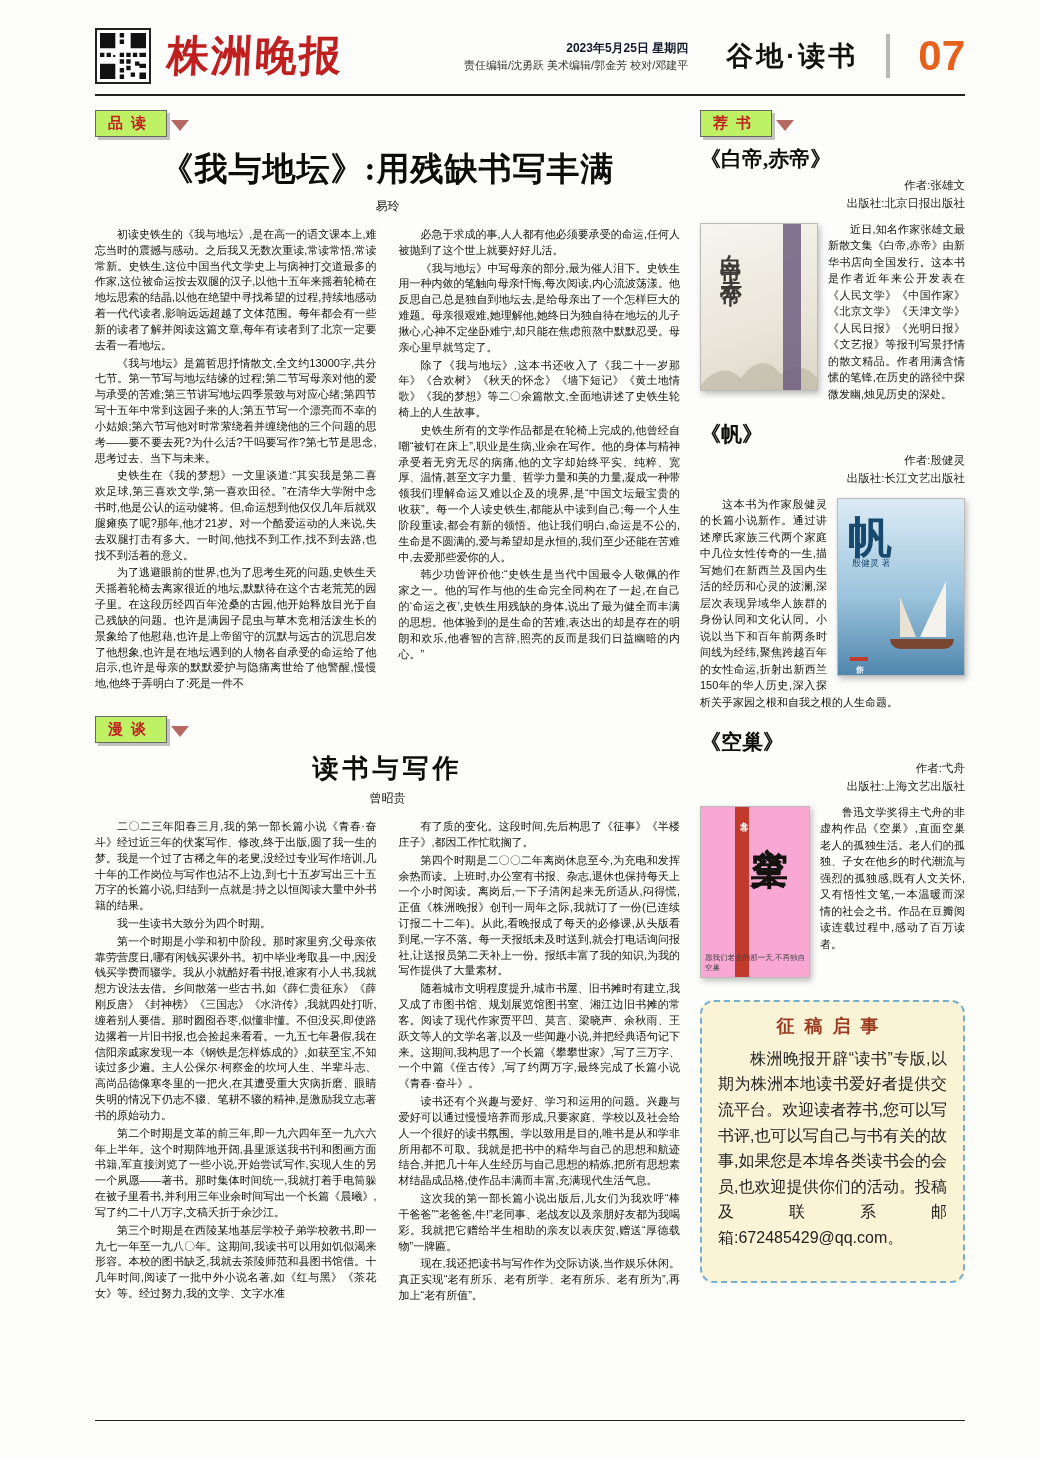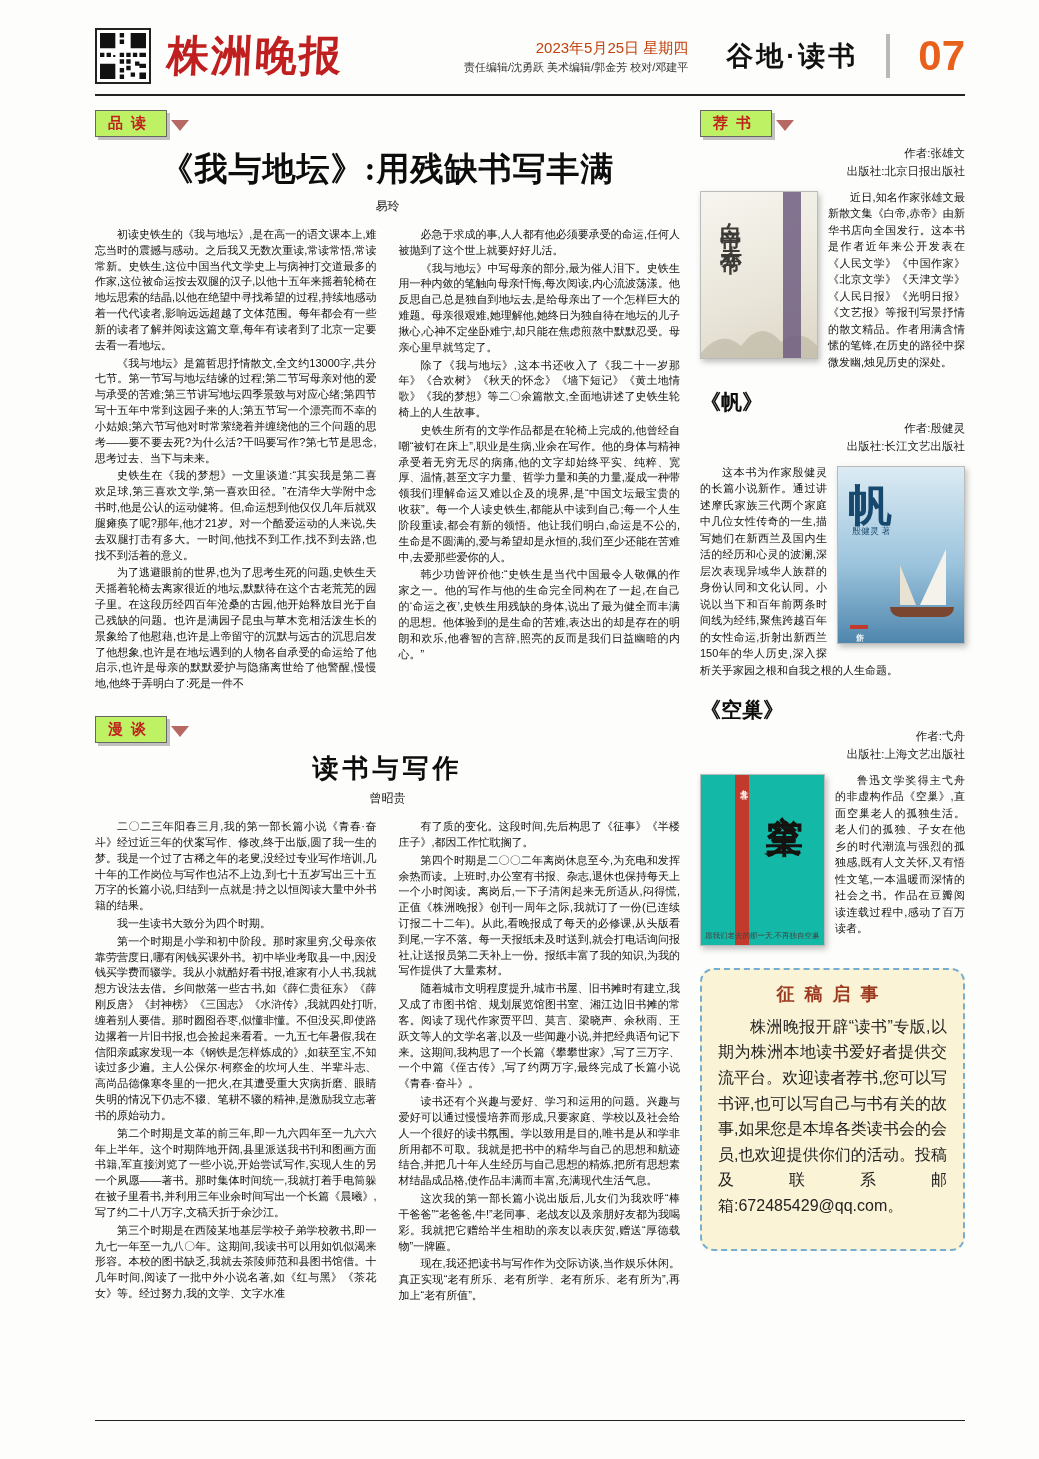--- a/index.html
+++ b/index.html
@@ -11,21 +11,21 @@
   }
   .inner { padding:28px 74px 0 95px; }
 
   
   .masthead { display:flex; align-items:center; gap:16px; padding-bottom:10px; border-bottom:2px solid #222; }
   .qr { width:56px; height:56px; border:2px solid #222; padding:3px; background:#fff; flex:0 0 auto; }
   .qr svg { display:block; width:100%; height:100%; }
   .logo { font-family:"Liberation Serif", serif; font-weight:bold; font-size:42px; color:#c01f1f;
           letter-spacing:2px; transform:skewX(-3deg); white-space:nowrap; }
   .mast-mid { margin-left:auto; text-align:right; line-height:1.5; }
-  .mast-date { font-size:15px; font-weight:normal; color:#c2410c; }
+  .mast-date { font-size:12px; font-weight:bold; color:#0f172a; }
   .mast-editors { font-size:11px; color:#333; }
   .mast-section { font-size:27px; font-weight:bold; letter-spacing:3px; color:#111; margin-left:22px; white-space:nowrap; }
   .mast-bar { width:4px; height:44px; background:#b9b9b9; margin:0 12px; }
   .mast-page { font-size:42px; font-weight:bold; color:#e8611c; font-family:"Liberation Sans", sans-serif; }
 
   
   .tagwrap { display:flex; align-items:flex-start; gap:4px; margin:14px 0 8px 0; }
   .tag { border:1px solid #666; background:#bef264; box-shadow:3px 3px 0 rgba(120,120,120,.45);
          padding:3px 12px; }
   .tag span { color:#c21f1f; font-weight:bold; font-size:15px; letter-spacing:8px; }
@@ -71,21 +71,21 @@
   .cover-fan .sub { position:absolute; left:14px; top:58px; font-size:9px; color:#17496f; }
   .cover-fan .sail1 { position:absolute; right:18px; bottom:38px; width:0; height:0;
                       border-left:26px solid transparent; border-bottom:56px solid #f4f2ea; }
   .cover-fan .sail2 { position:absolute; right:48px; bottom:38px; width:0; height:0;
                       border-right:16px solid transparent; border-bottom:40px solid #e7e2d2; }
   .cover-fan .hull { position:absolute; right:10px; bottom:26px; width:64px; height:10px; background:#7a4630;
                      border-radius:0 0 10px 10px; }
   .cover-fan .seal { position:absolute; left:12px; bottom:14px; background:#c23a2b; color:#fff; font-size:8px;
                      padding:2px 3px; writing-mode:vertical-rl; }
 
-  .cover-kongchao { width:125px; height:172px; background:#14b8a6; }
+  .cover-kongchao { width:110px; height:172px; background:#f9a8d4; }
   .cover-kongchao .vt { position:absolute; right:12px; top:10px; writing-mode:vertical-rl; font-family:"Liberation Serif", serif;
                         font-weight:bold; font-size:38px; color:#15130f; letter-spacing:4px; }
   .cover-kongchao .redband { position:absolute; left:34px; top:0; width:14px; height:100%; background:#c23a2b; }
   .cover-kongchao .redband span { position:absolute; top:8px; left:2px; writing-mode:vertical-rl; color:#fff; font-size:8px; }
   .cover-kongchao .cap { position:absolute; left:4px; bottom:4px; right:4px; font-size:7.5px; color:#444; line-height:1.3; }
 
   
   .notice { margin-top:14px; border:2px dashed #76aed2; border-radius:14px; background:#fbf3d6;
             padding:12px 16px 30px; }
   .notice-title { text-align:center; font-weight:bold; font-size:18px; letter-spacing:10px; color:#9c3a20; margin-bottom:8px; }
@@ -165,20 +165,21 @@
       </div>
 
       <div class="rightrail">
 
         <div class="tagwrap">
           <div class="tag"><span>荐书</span></div>
           <div class="tag-tri"></div>
         </div>
 
         <div class="book">
+          <div class="book-title">《白帝,赤帝》</div>
           <div class="book-meta">作者:张雄文</div>
           <div class="book-meta">出版社:北京日报出版社</div>
           <div class="book-blurb">
             <div class="cover left cover-baidi">
               <svg width="118" height="60" viewBox="0 0 118 60">
                   <path d="M0 55 Q20 30 40 48 Q60 20 80 44 Q100 28 118 50 L118 60 L0 60 Z" fill="#b9b2a0" opacity=".6"></path>
                 </svg>
               <div class="band"></div>
               <div class="vt">白帝 赤帝</div>
             </div>

